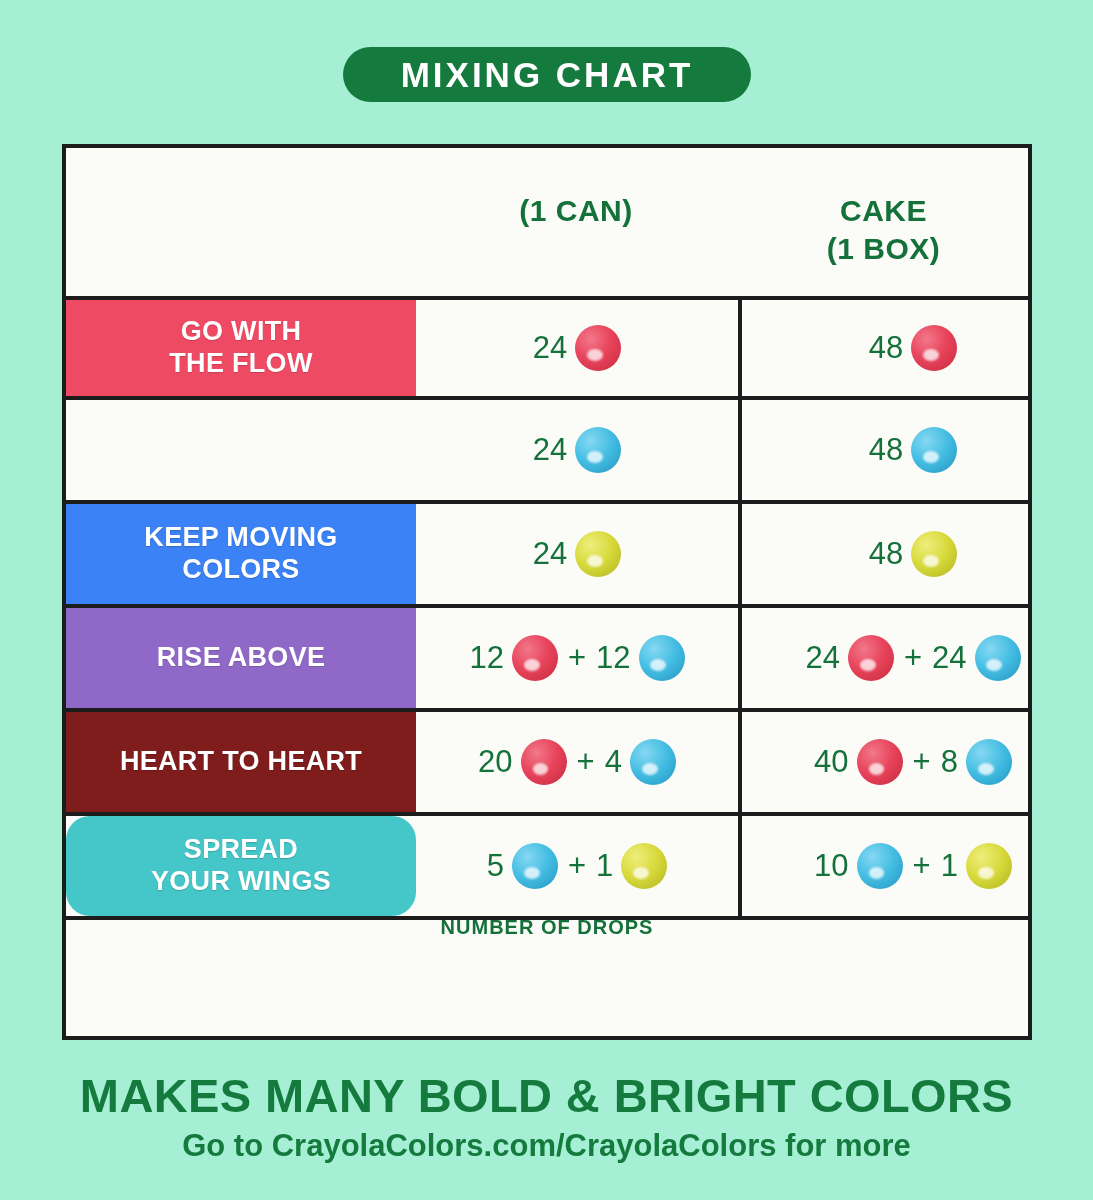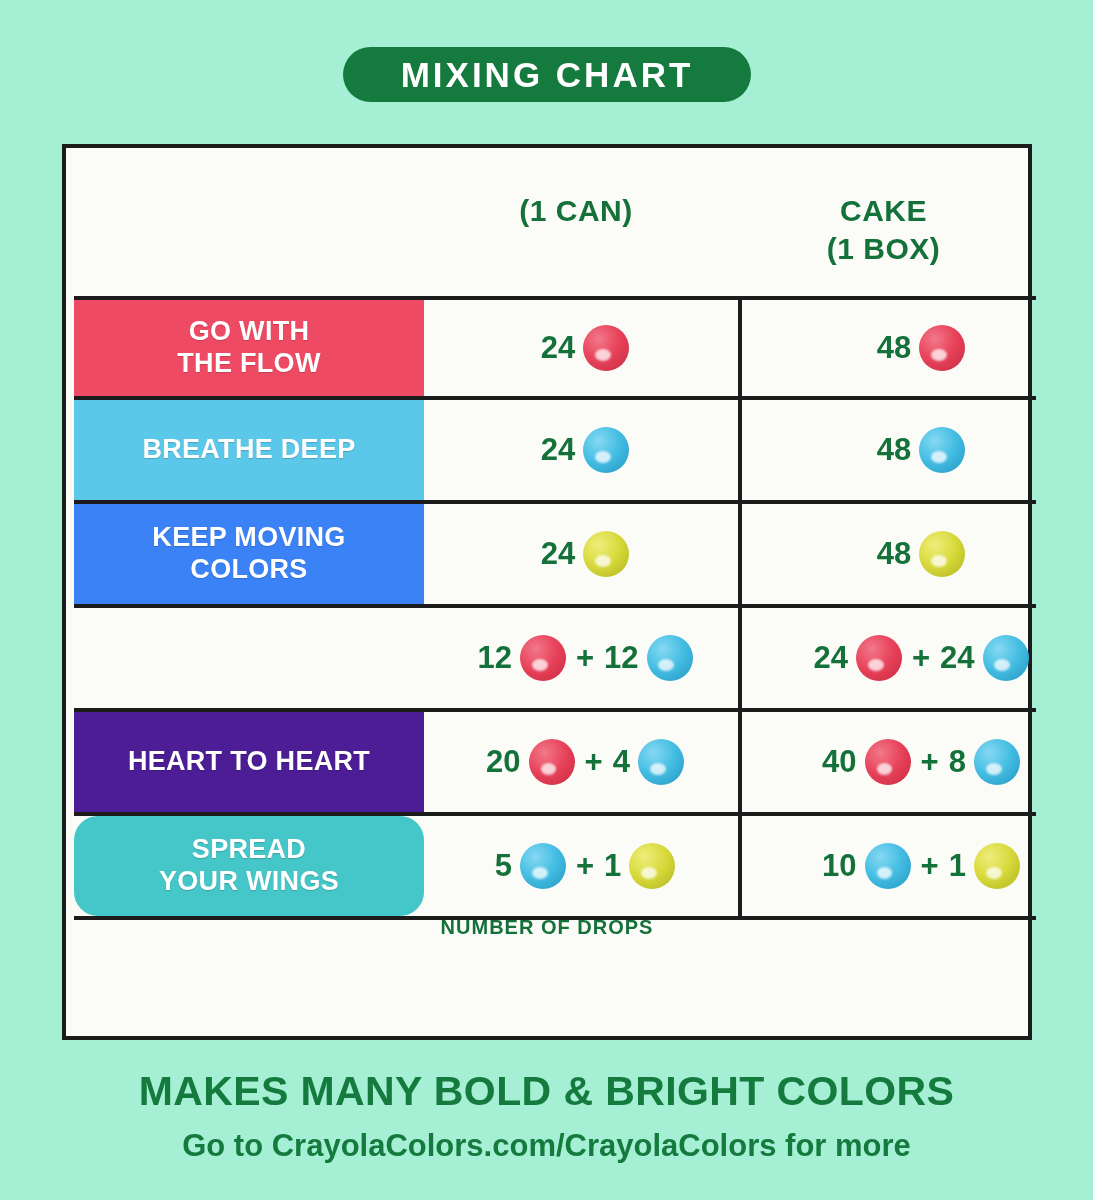--- a/index.html
+++ b/index.html
@@ -75,21 +75,21 @@
     left: 672px;
     top: 148px;
     width: 4px;
     height: 620px;
     background: #1c1c1c;
   }
 
   
   .rows {
     position: absolute;
-    left: 8px;
+    left: 0;
     top: 148px;
     width: 100%;
   }
   .row {
     position: relative;
     height: 104px;
     border-bottom: 4px solid #1c1c1c;
     box-sizing: border-box;
   }
   .row:first-child { border-top: 4px solid #1c1c1c; }
@@ -118,21 +118,21 @@
   .cell {
     position: absolute;
     top: 0;
     height: 100%;
     display: flex;
     align-items: center;
     justify-content: center;
     gap: 8px;
     color: #14713a;
     font-size: 31px;
-    font-weight: bold;
+    font-weight: normal;
   }
   .cell-eggs { left: 350px; width: 322px; }
   .cell-cake { left: 676px; width: 342px; }
 
   .qty { display: inline-block; }
   .plus { display: inline-block; font-size: 31px; padding: 0 2px; }
 
   
   .drop {
     display: inline-block;
@@ -170,21 +170,21 @@
   }
 
   
   .bottom-head {
     position: absolute;
     left: 0;
     top: 1068px;
     width: 100%;
     text-align: center;
     color: #147a3d;
-    font-size: 41px;
+    font-size: 47px;
     font-weight: bold;
     letter-spacing: 0.4px;
   }
   .bottom-sub {
     position: absolute;
     left: 0;
     top: 1128px;
     width: 100%;
     text-align: center;
     color: #147a3d;
@@ -226,23 +226,20 @@
         <span class="qty">24</span>
         <span class="drop drop-red"></span>
       </div>
       <div class="cell cell-cake">
         <span class="qty">48</span>
         <span class="drop drop-red"></span>
       </div>
     </div>
 
     <div class="row">
-      <div class="row-label" style="background:#5bc8ea;">
-        <span>BREATHE DEEP</span>
-      </div>
       <div class="cell cell-eggs">
         <span class="qty">24</span>
         <span class="drop drop-blue"></span>
       </div>
       <div class="cell cell-cake">
         <span class="qty">48</span>
         <span class="drop drop-blue"></span>
       </div>
     </div>
 
@@ -257,38 +254,41 @@
         <span class="qty">24</span>
         <span class="drop drop-yellow"></span>
       </div>
       <div class="cell cell-cake">
         <span class="qty">48</span>
         <span class="drop drop-yellow"></span>
       </div>
     </div>
 
     <div class="row">
+      <div class="row-label" style="background:#9069c8;">
+        <span>RISE ABOVE</span>
+      </div>
       <div class="cell cell-eggs">
         <span class="qty">12</span>
         <span class="drop drop-red"></span>
         <span class="plus">+</span>
         <span class="qty">12</span>
         <span class="drop drop-blue"></span>
       </div>
       <div class="cell cell-cake">
         <span class="qty">24</span>
         <span class="drop drop-red"></span>
         <span class="plus">+</span>
         <span class="qty">24</span>
         <span class="drop drop-blue"></span>
       </div>
     </div>
 
     <div class="row">
-      <div class="row-label" style="background:#4c1d95;">
+      <div class="row-label" style="background:#7f1d1d;">
         <span>HEART TO HEART</span>
       </div>
       <div class="cell cell-eggs">
         <span class="qty">20</span>
         <span class="drop drop-red"></span>
         <span class="plus">+</span>
         <span class="qty">4</span>
         <span class="drop drop-blue"></span>
       </div>
       <div class="cell cell-cake">

